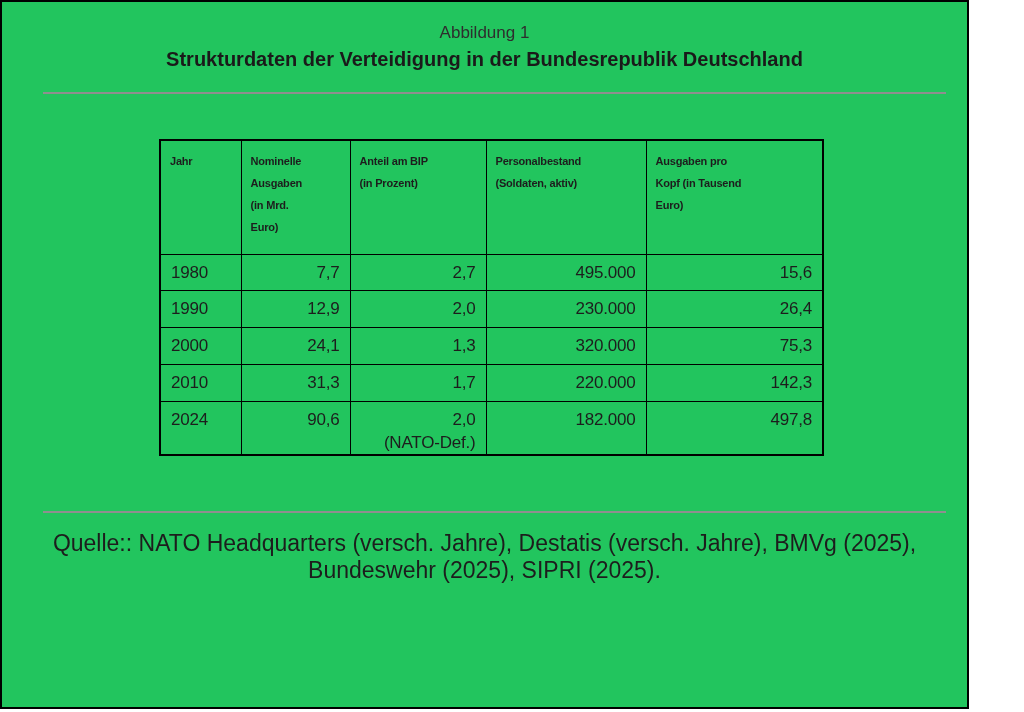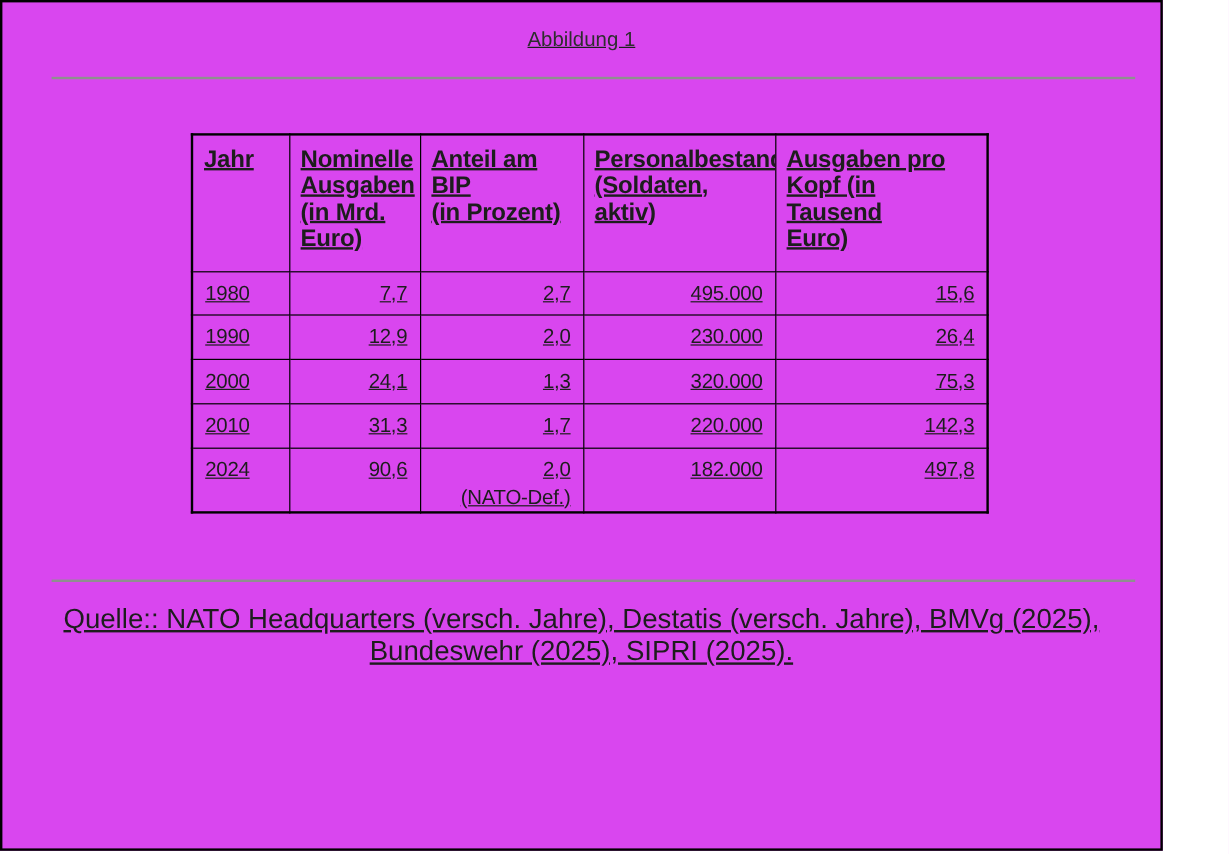--- a/index.html
+++ b/index.html
@@ -6,24 +6,23 @@
   html, body { background: #ffffff; }
   body {
     width: 1024px; height: 712px;
     font-family: "Liberation Sans", sans-serif;
     position: relative;
     overflow: hidden;
   }
   .page {
     position: absolute; left: 0; top: 0;
     width: 969px; height: 709px;
-    background: #d946ef;
+    background: #22c55e;
     border: 2px solid #000000;
     color: #1d1d1d;
-    text-decoration: underline;
   }
   .figure-caption {
     margin-top: 20px;
     text-align: center;
     font-size: 17px;
     line-height: 21px;
     color: #2e2e2e;
   }
   .figure-title {
     margin-top: 4px;
@@ -53,21 +52,21 @@
     white-space: pre-line;
     overflow: hidden;
   }
   .data-table thead tr { height: 114px; }
   .data-table tbody tr { height: 37px; }
   .data-table tbody tr:nth-child(1) { height: 36px; }
   .data-table tbody tr:nth-child(6) { height: 63px; }
   .data-table tbody tr:nth-child(7) { height: 65px; }
   .data-table th {
     text-align: left;
-    font-size: 20px;
+    font-size: 11px;
     font-weight: 700;
     line-height: 22px;
     padding: 9px 8px 0 9px;
     letter-spacing: -0.2px;
   }
   .data-table td {
     font-size: 17px;
     line-height: 23px;
     padding: 6px 10px 0 10px;
     text-align: right;
@@ -82,20 +81,21 @@
     white-space: pre-line;
     color: #1d1d1d;
   }
 </style>
 </head>
 <body>
 
 <div class="page">
 
   <div class="figure-caption">Abbildung 1</div>
+  <div class="figure-title">Strukturdaten der Verteidigung in der Bundesrepublik Deutschland</div>
 
   <hr class="rule rule-top">
 
   <table class="data-table">
     <colgroup>
       <col style="width:81px">
       <col style="width:109px">
       <col style="width:136px">
       <col style="width:160px">
       <col style="width:177px">

